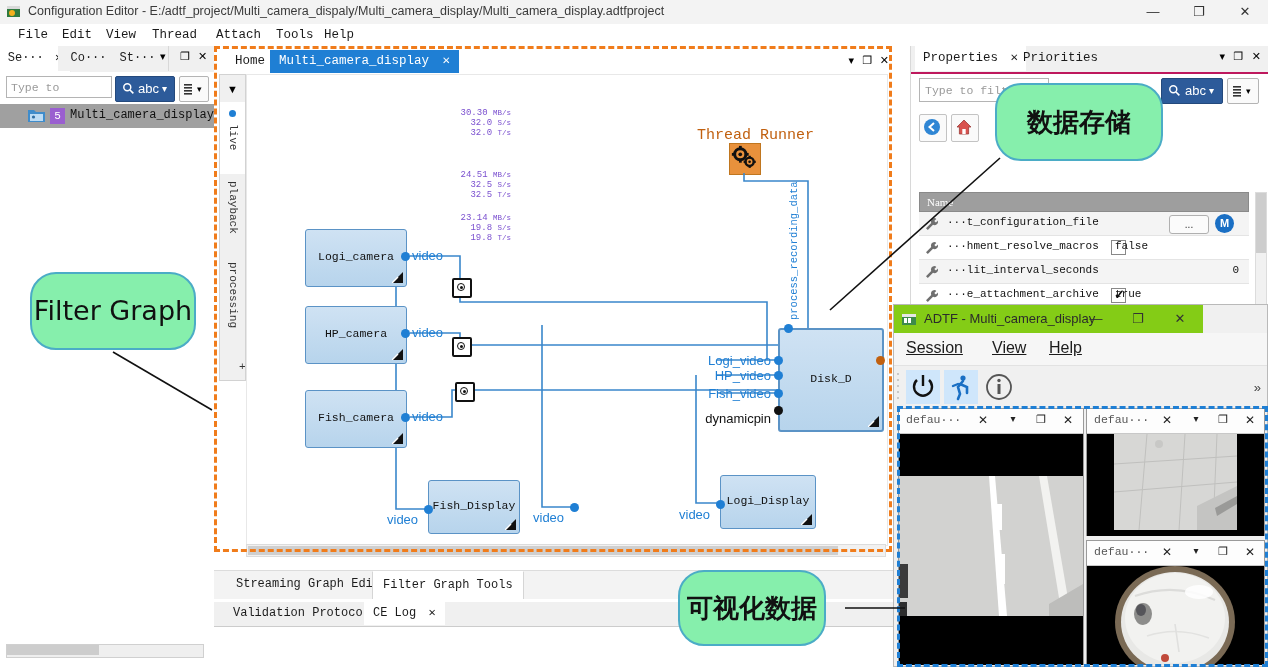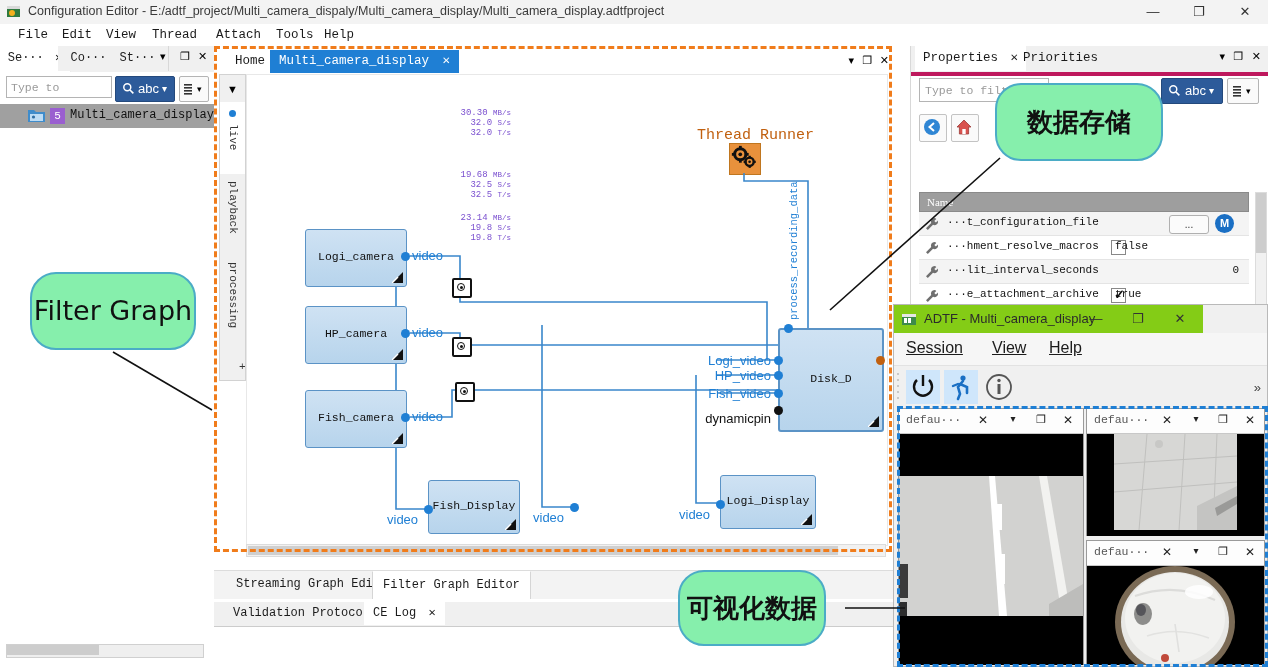--- a/index.html
+++ b/index.html
@@ -81,21 +81,21 @@
   
   #logdock{left:0;top:556px;width:680px;height:111px;background:#fff;}
   #logtabs{left:0;top:0;width:680px;height:24px;background:#f0f0f0;border-bottom:1px solid #ccc;}
   .logtab{position:absolute;top:0;height:23px;line-height:23px;font-family:"Liberation Mono",monospace;font-size:12px;padding:0 9px;color:#1b1b1b;}
   .logtab.active{background:#fff;}
   #logtext{left:0;top:30px;width:680px;height:70px;}
   
   #dashframe{left:214px;top:46px;width:678px;height:506px;border:3px dashed #f07c1b;box-sizing:border-box;pointer-events:none;}
   
   #rdock{left:910px;top:46px;width:358px;height:268px;background:#fff;border-left:1px solid #d8d8d8;}
-  #rdtabs{left:0;top:0;width:358px;height:26px;background:#f0f0f0;border-bottom:4px solid #be185d;}
+  #rdtabs{left:0;top:0;width:358px;height:26px;background:#f0f0f0;border-bottom:2px solid #be185d;}
   .rdtab{position:absolute;top:0;height:25px;line-height:25px;font-family:"Liberation Mono",monospace;font-size:12.5px;padding:0 8px;color:#1b1b1b;}
   .rdtab.active{background:#fff;}
   #rd-filter-input{left:8px;top:32px;width:130px;height:24px;border:1px solid #b4b4b4;background:#fff;
       font-family:"Liberation Mono",monospace;font-size:11.5px;color:#9a9a9a;line-height:24px;padding-left:5px;box-sizing:border-box;}
   .navbtn{position:absolute;width:26px;height:26px;background:#fafafa;border:1px solid #c3c3c3;border-radius:2px;}
   #rd-header{left:8px;top:146px;width:330px;height:20px;background:#9e9e9e;border:1px solid #8a8a8a;box-sizing:border-box;}
   #rd-header-name{left:7px;top:3px;font-family:"Liberation Serif",serif;font-size:11px;color:#fff;}
   .prow{position:absolute;left:8px;width:330px;height:24px;box-sizing:border-box;border-bottom:1px solid #e4e4e4;}
   .prow.odd{background:#f4f4f4;}
   .prow.even{background:#fff;}
@@ -323,21 +323,21 @@
     <div class="pinlabel" style="left:165px;top:334px">video</div>
 
     <div class="rate" style="left:192px;top:33px;width:72px">
       <div><span>30.30</span> <span class="u">MB/s</span></div>
       <div><span>32.0</span> <span class="u">S/s</span></div>
       <div><span>32.0</span> <span class="u">T/s</span></div>
     </div>
     <div class="sampleicon" style="left:205px;top:203px"></div>
 
     <div class="rate" style="left:192px;top:95px;width:72px">
-      <div><span>19.68</span> <span class="u">MB/s</span></div>
+      <div><span>24.51</span> <span class="u">MB/s</span></div>
       <div><span>32.5</span> <span class="u">S/s</span></div>
       <div><span>32.5</span> <span class="u">T/s</span></div>
     </div>
     <div class="sampleicon" style="left:205px;top:262px"></div>
 
     <div class="rate" style="left:192px;top:138px;width:72px">
       <div><span>23.14</span> <span class="u">MB/s</span></div>
       <div><span>19.8</span> <span class="u">S/s</span></div>
       <div><span>19.8</span> <span class="u">T/s</span></div>
     </div>
@@ -387,21 +387,21 @@
   </div>
 
   <div class="abs" id="canvas-hscroll"></div>
   <div class="abs" id="canvas-hthumb"></div>
 
   <div class="abs" id="editortabs">
     <div class="etab" style="left:12px">
       <span>Streaming Graph Editor</span>
     </div>
     <div class="etab active" style="left:158px">
-      <span>Filter Graph Editor</span>
+      <span>Filter Graph Tools</span>
     </div>
   </div>
 
   <div class="abs" id="logdock">
     <div class="abs" id="logtabs">
       <div class="logtab" style="left:10px">
         <span>Validation Protocol</span>
       </div>
       <div class="logtab active" style="left:150px">
         <span>CE Log</span>

